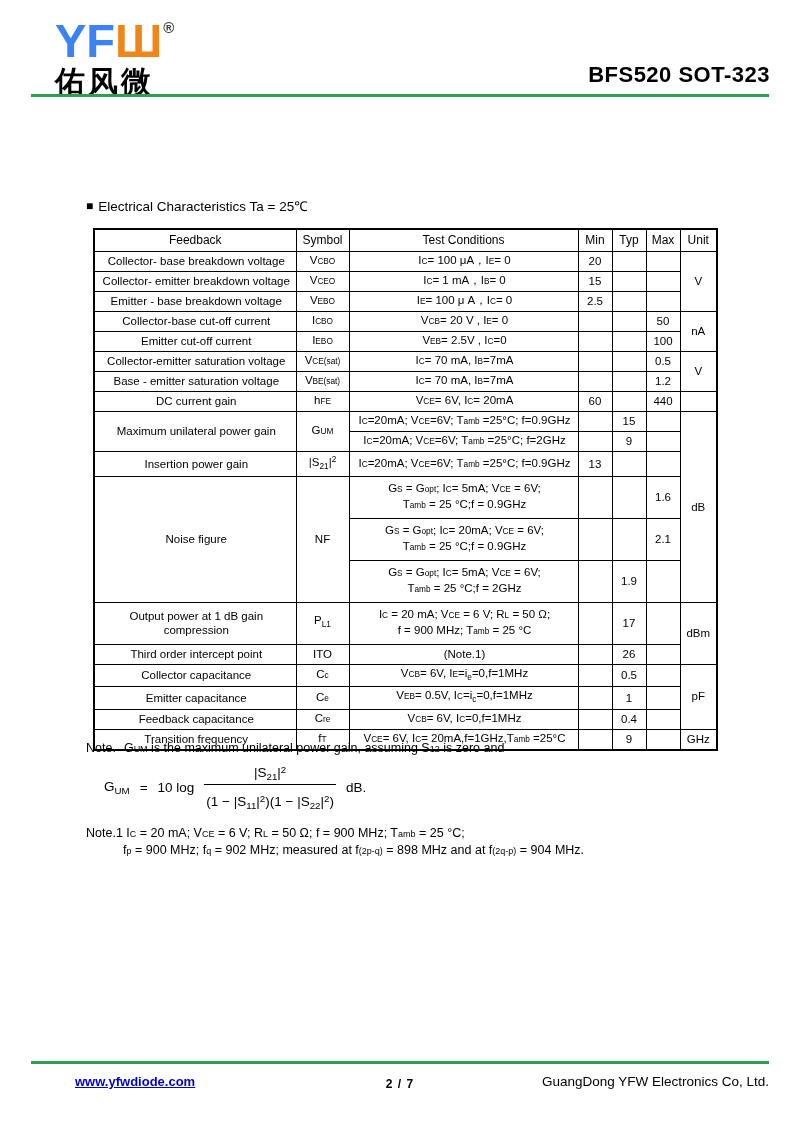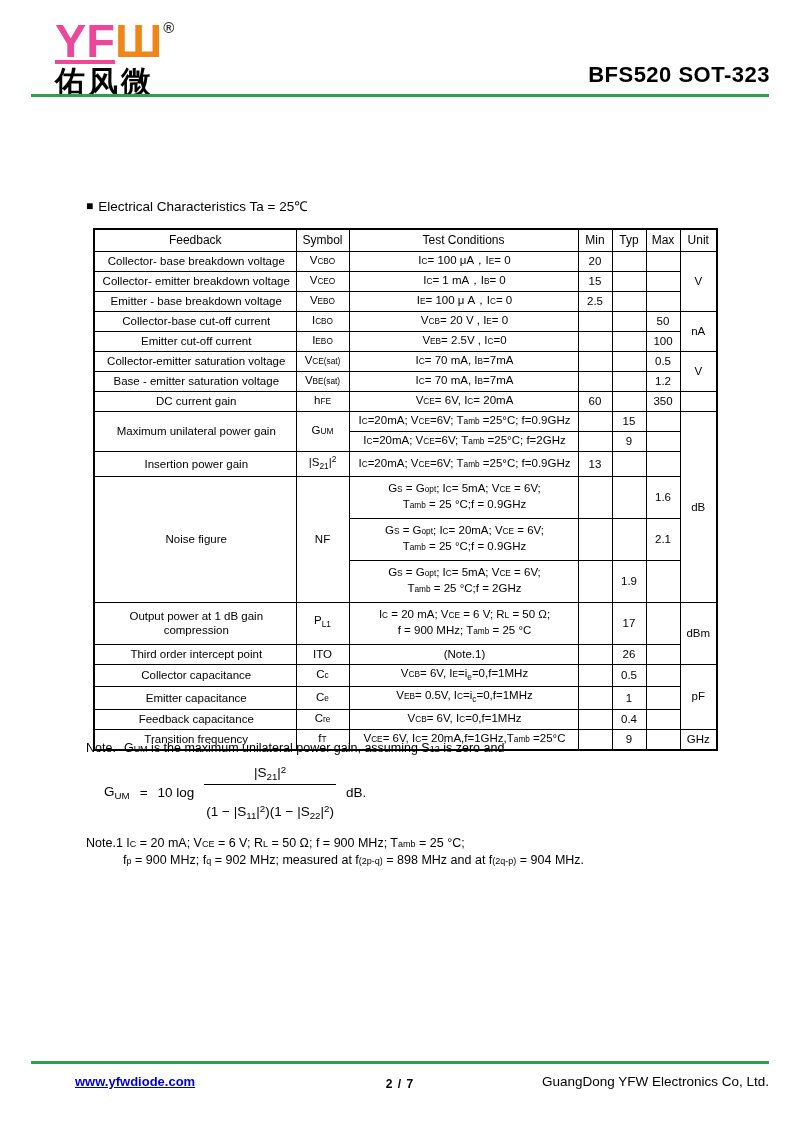--- a/index.html
+++ b/index.html
@@ -4,21 +4,21 @@
 <style>
   html,body { margin:0; padding:0; background:#888; }
   .page {
     position:relative; width:800px; height:1126px; margin:0 auto;
     background:#ffffff; overflow:hidden; color:#000;
     font-family:"Liberation Sans", sans-serif;
   }
   
   .logo { position:absolute; left:55px; top:4px; }
   .logo-line1 { font-weight:bold; font-size:47px; line-height:48px; }
-  .lg-green { color:#ec4899;text-decoration:underline; }
+  .lg-green { color:#3b82f6; }
   .lg-orange { color:#f08617; }
   .lg-reg { font-size:15px; color:#3a3a3a; vertical-align:24px; margin-left:1px; font-weight:bold; }
   .logo-cn { font-size:30px; font-weight:bold; letter-spacing:3px; margin-top:1px; line-height:32px; }
   .doc-title { position:absolute; top:62px; right:30px; font-size:22px; font-weight:bold; letter-spacing:.5px; }
   .hr-green { position:absolute; left:31px; width:738px; height:3px; background:#2ca04d; }
   .hr-top { top:94px; }
   .hr-bottom { top:1061px; }
   
   .section-heading { position:absolute; left:86px; top:197px; font-size:13.5px; }
   .bullet { margin-right:5px; font-size:12px; vertical-align:1px; }
@@ -36,21 +36,21 @@
   
   .sc { font-size:72%; }               
   .sb { font-size:72%; vertical-align:-3px; }  
   .sp { font-size:72%; vertical-align:4px; }   
   
   .note-block { position:absolute; left:86px; top:741px; width:650px; font-size:12.5px; }
   .note-label { margin-right:8px; }
   .formula { display:flex; align-items:center; gap:10px; margin:9px 0 0 18px; font-size:13.5px; }
   .frac { text-align:center; display:inline-block; }
   .frac .num { display:block; padding:0 12px 2px; }
-  .frac .den { display:block; border-top:1.4px solid #000; padding:18px 2px 0; }
+  .frac .den { display:block; border-top:1.4px solid #000; padding:8px 2px 0; }
   .note1-line1 { margin-top:15px; }
   .note1-line2 { margin-top:3px; margin-left:37px; }
   
   .site-link { position:absolute; left:75px; top:1074px; font-size:13px; font-weight:bold; color:#0000cc; text-decoration:underline; cursor:pointer; }
   .page-num { position:absolute; left:0; right:0; top:1077px; text-align:center; font-size:12px; font-weight:bold; letter-spacing:1px; }
   .company { position:absolute; right:31px; top:1074px; font-size:13.5px; font-weight:normal; }
 </style>
 </head>
 <body>
 
@@ -150,21 +150,21 @@
           <td class="ac"></td>
           <td class="ac"></td>
           <td class="ac">1.2</td>
         </tr>
         <tr>
           <td class="al">DC current gain</td>
           <td class="ac">h<span class="sc">FE</span></td>
           <td class="al">V<span class="sc">CE</span>= 6V, I<span class="sc">C</span>= 20mA</td>
           <td class="ac">60</td>
           <td class="ac"></td>
-          <td class="ac">350</td>
+          <td class="ac">440</td>
           <td class="ac"></td>
         </tr>
         <tr>
           <td rowspan="2" class="al">Maximum unilateral power gain</td>
           <td rowspan="2" class="ac">G<span class="sc">UM</span></td>
           <td class="al">I<span class="sc">C</span>=20mA; V<span class="sc">CE</span>=6V; T<span class="sc">amb</span> =25°C; f=0.9GHz</td>
           <td class="ac"></td>
           <td class="ac">15</td>
           <td class="ac"></td>
           <td rowspan="6" class="ac">dB</td>

